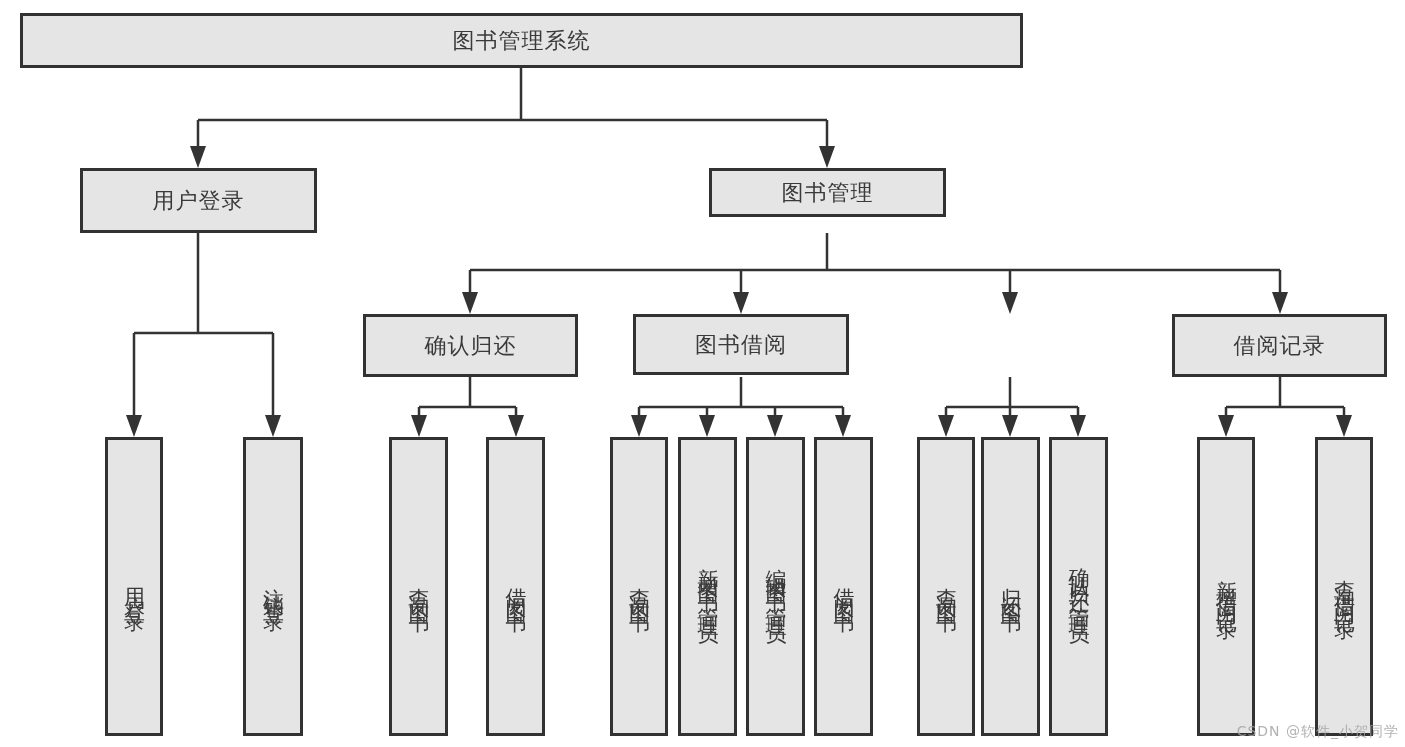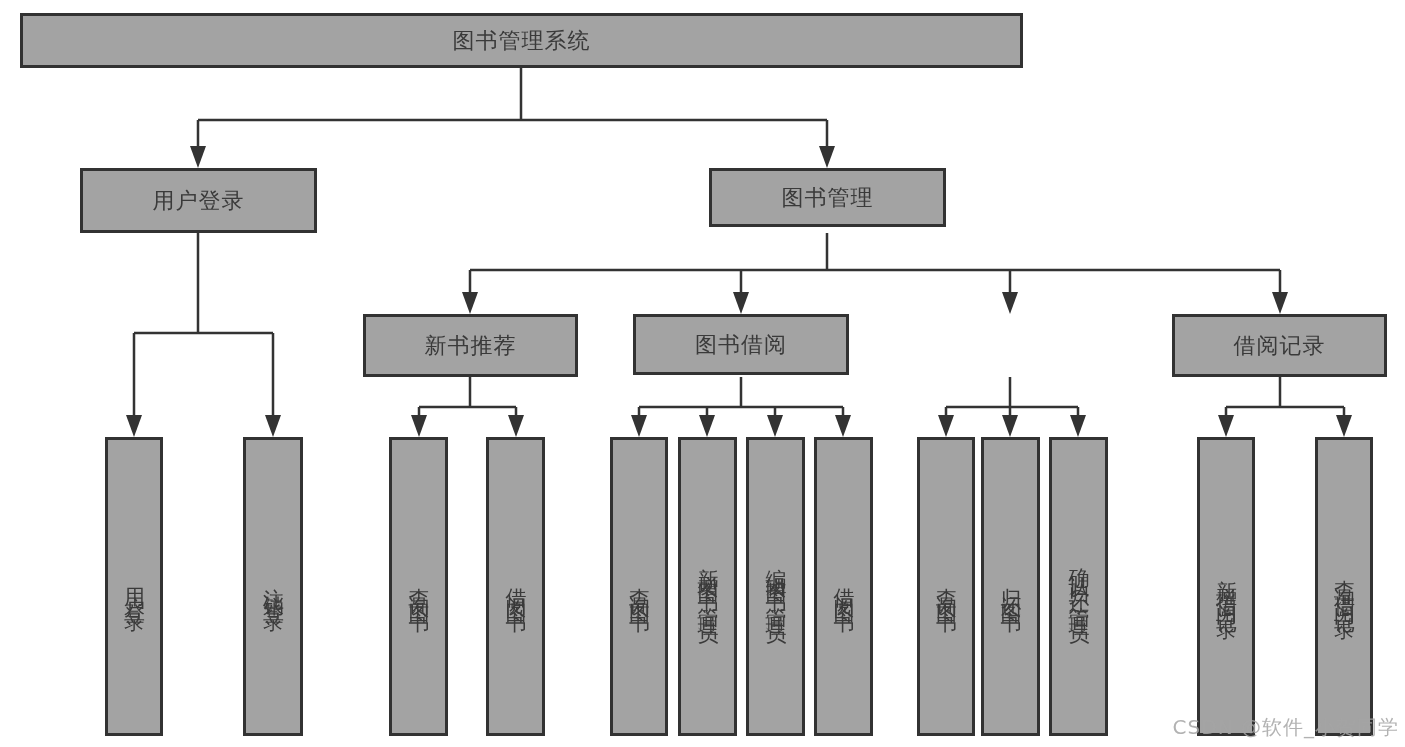--- a/index.html
+++ b/index.html
@@ -22,21 +22,21 @@
     fill: none;
   }
   svg.connectors polygon {
     fill: #333333;
     stroke: none;
   }
   .node {
     position: absolute;
     box-sizing: border-box;
     border: 3px solid #323232;
-    background: #a3a3a3;
+    background: #e5e5e5;
     color: #3a3a3a;
     display: flex;
     align-items: center;
     justify-content: center;
     text-align: center;
   }
   .node.h {
     font-size: 22px;
     letter-spacing: 1px;
     white-space: nowrap;
@@ -45,21 +45,21 @@
     writing-mode: vertical-rl;
     text-orientation: mixed;
     font-size: 21px;
     letter-spacing: 8px;
     line-height: 1;
   }
   .watermark {
     position: absolute;
     right: 6px;
     bottom: 6px;
-    font-size: 20px;
+    font-size: 14px;
     letter-spacing: 1px;
     color: rgba(165,165,165,0.85);
     white-space: nowrap;
   }
 </style>
 </head>
 <body>
 
 <div class="canvas">
 
@@ -89,23 +89,23 @@
     <polygon points="938,415 954,415 946,437"></polygon>
     <polygon points="1002,415 1018,415 1010,437"></polygon>
     <polygon points="1070,415 1086,415 1078,437"></polygon>
     <polygon points="1218,415 1234,415 1226,437"></polygon>
     <polygon points="1336,415 1352,415 1344,437"></polygon>
   </svg>
 
   <div class="node h" style="left:20px; top:13px; width:1003px; height:55px;">图书管理系统</div>
 
   <div class="node h" style="left:80px; top:168px; width:237px; height:65px;">用户登录</div>
-  <div class="node h" style="left:709px; top:168px; width:237px; height:59px;">图书管理</div>
+  <div class="node h" style="left:709px; top:168px; width:237px; height:49px;">图书管理</div>
 
-  <div class="node h" style="left:363px; top:314px; width:215px; height:63px;">新书推荐</div>
+  <div class="node h" style="left:363px; top:314px; width:215px; height:63px;">确认归还</div>
   <div class="node h" style="left:633px; top:314px; width:216px; height:61px;">图书借阅</div>
   <div class="node h" style="left:1172px; top:314px; width:215px; height:63px;">借阅记录</div>
 
   <div class="node v" style="left:105px; top:437px; width:58px; height:299px;">用户登录</div>
   <div class="node v" style="left:243px; top:437px; width:60px; height:299px;">注销登录</div>
 
   <div class="node v" style="left:389px; top:437px; width:59px; height:299px;">查询图书</div>
   <div class="node v" style="left:486px; top:437px; width:59px; height:299px;">借阅图书</div>
 
   <div class="node v" style="left:610px; top:437px; width:58px; height:299px;">查询图书</div>

